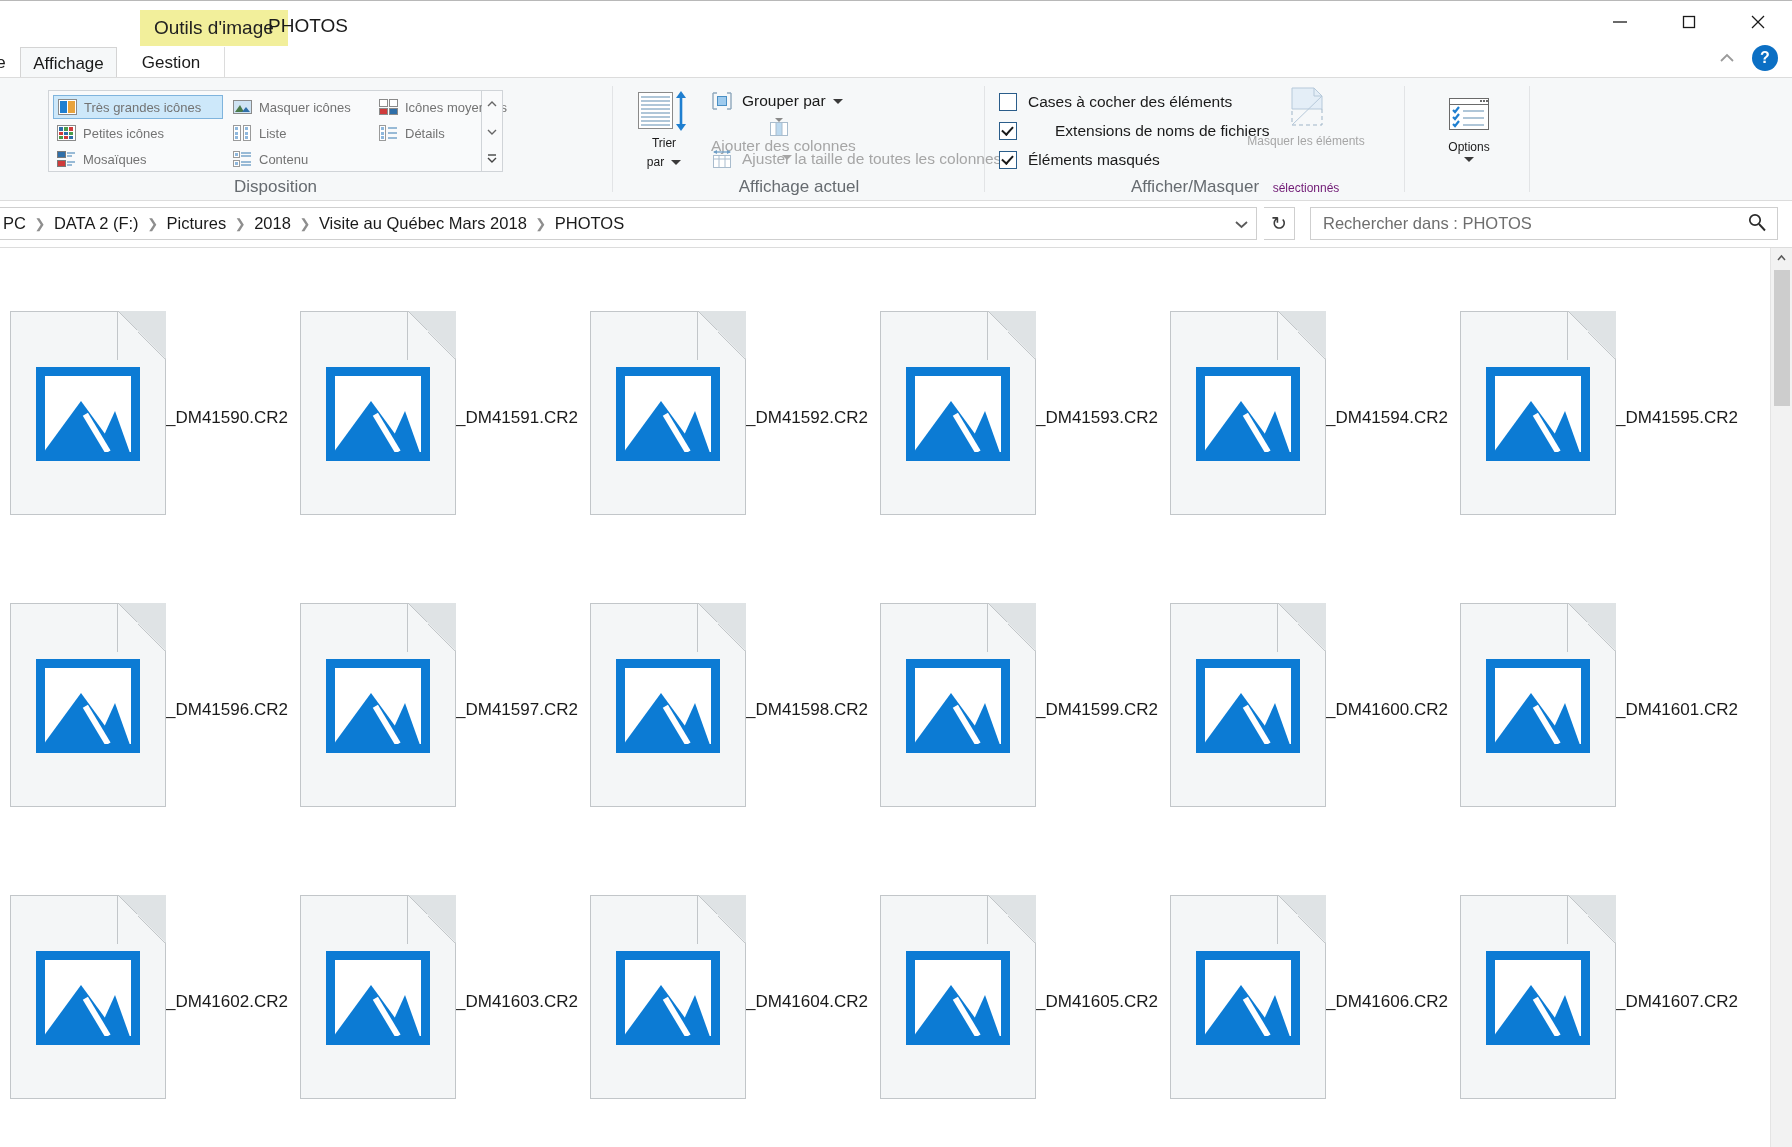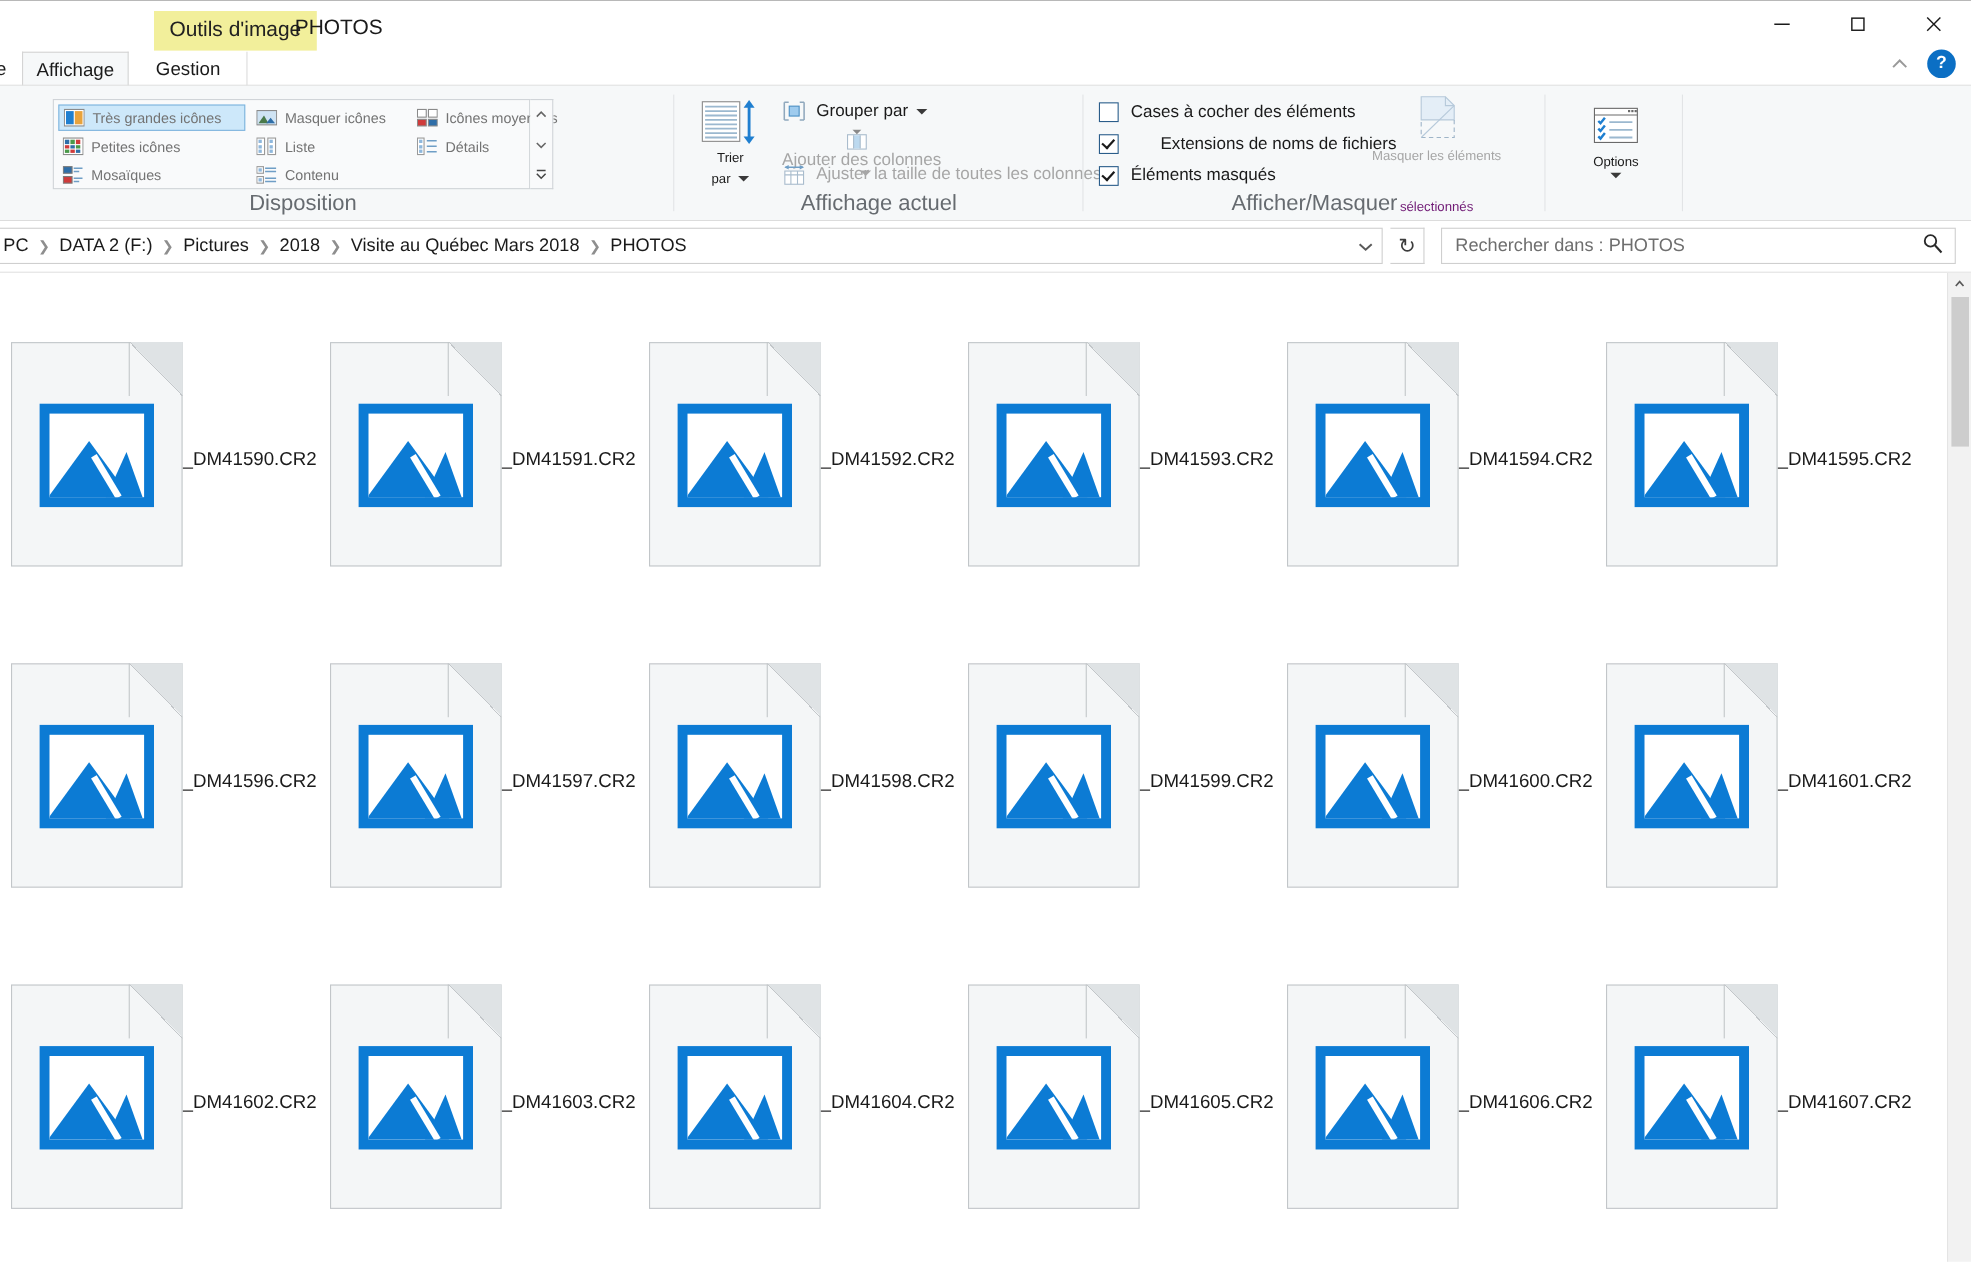--- a/index.html
+++ b/index.html
@@ -136,21 +136,21 @@
     top: 0;
     height: 122px;
     box-sizing: border-box;
   }
   .rgroup-label {
     position: absolute;
     bottom: 3px;
     left: 0;
     width: 100%;
     text-align: center;
-    font-size: 20px;
+    font-size: 17px;
     color: #666b70;
     white-space: nowrap;
   }
   .rgroup-sep {
     position: absolute;
     top: 8px;
     width: 1px;
     height: 106px;
     background: #e2e4e6;
   }

